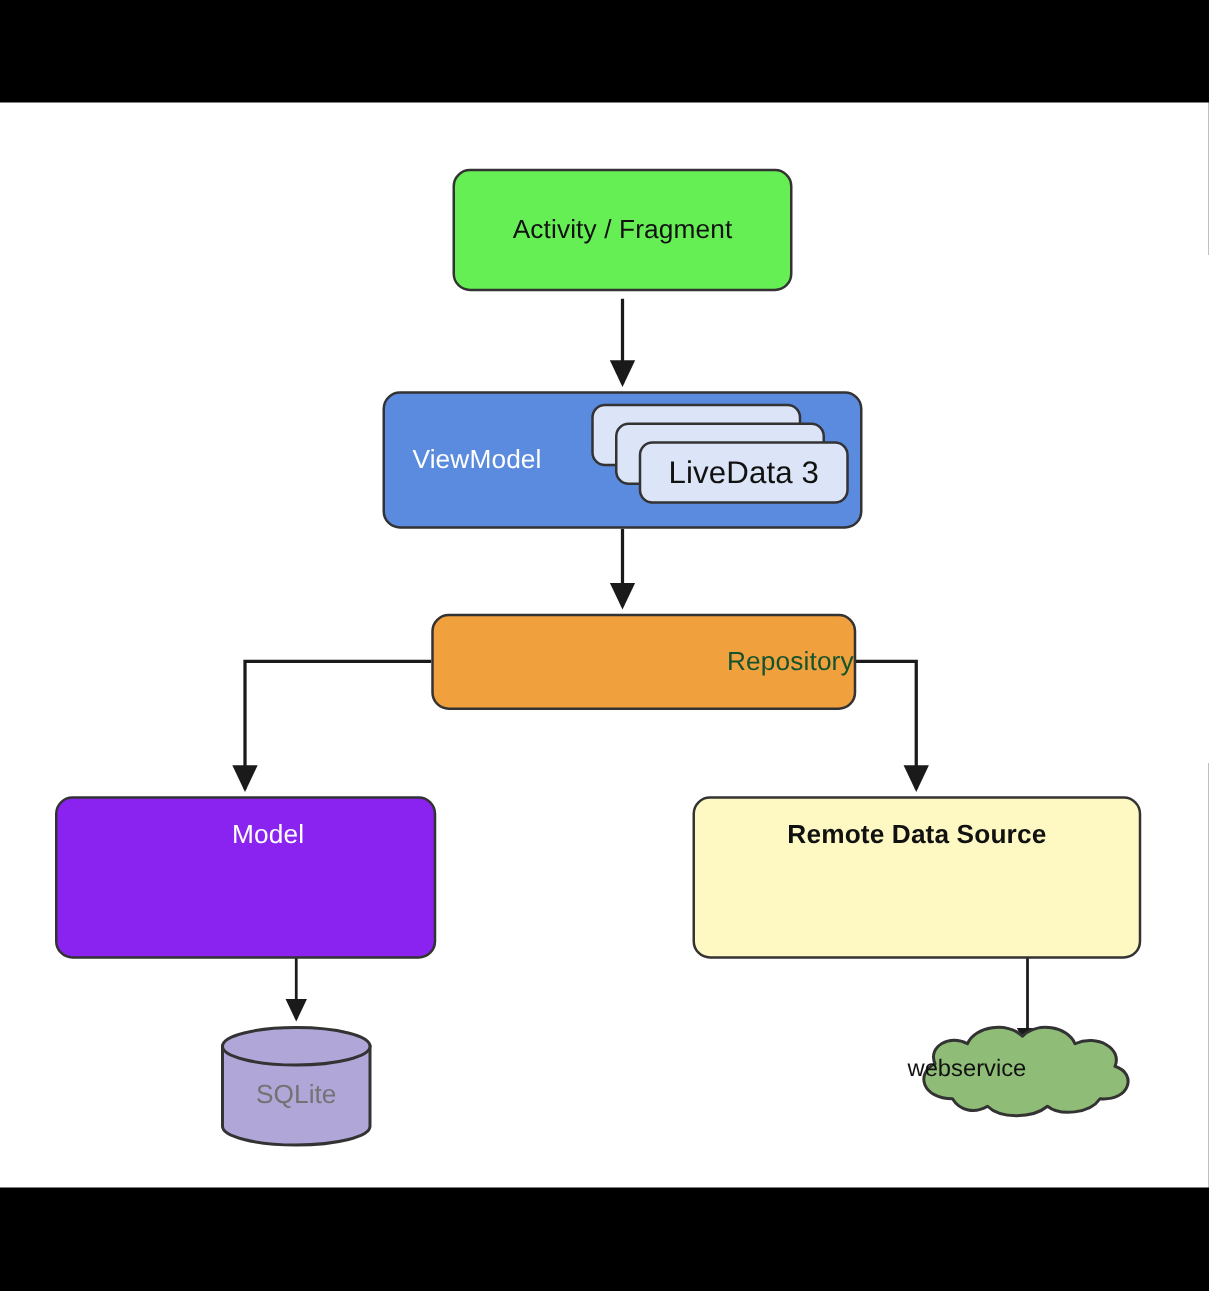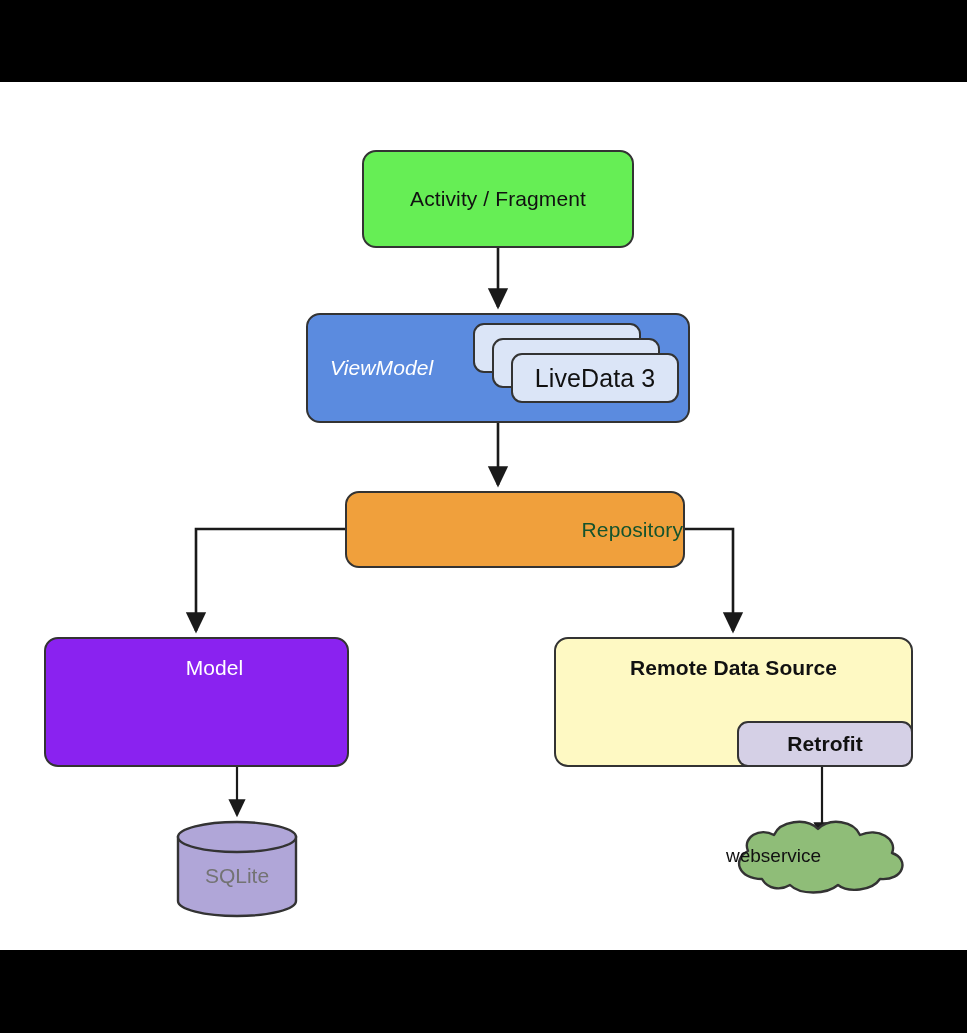--- a/index.html
+++ b/index.html
@@ -46,39 +46,39 @@
     font-size: 21px;
     line-height: 1.2;
     letter-spacing: 0.1px;
   }
   .node > .label {
     display: block;
   }
 
   
   #node-activity {
-    left: 362px; top: 150px;
+    left: 362px; top: 135px;
     width: 272px; height: 98px;
     background: #66ee55;
     color: #111111;
     align-items: center;
   }
 
   
   #node-viewmodel {
     left: 306px; top: 313px;
     width: 384px; height: 110px;
     background: #5b8bdf;
     color: #ffffff;
     align-items: center;
     justify-content: flex-start;
     padding-left: 22px;
     overflow: visible;
   }
-  #node-viewmodel .label { font-size: 21px; font-style: italic; }
+  #node-viewmodel .label { font-size: 21px; }
 
   
   .card-stack {
     position: absolute;
     left: 165px;
     top: 8px;
     width: 230px;
     height: 80px;
   }
   .card {
@@ -240,23 +240,20 @@
   <div class="node" id="node-repository">
     <span class="label">Repository</span>
   </div>
 
   <div class="node" id="node-model">
     <span class="label">Model</span>
   </div>
 
   <div class="node" id="node-remote">
     <span class="label">Remote Data Source</span>
-    <div class="chip" id="chip-retrofit">
-      <span>Retrofit</span>
-    </div>
   </div>
 
   <div id="node-sqlite">
     <svg width="122" height="98" viewBox="0 0 122 98">
       <path d="M2,17 L2,81 A59,15 0 0 0 120,81 L120,17 Z" fill="#b0a6d8" stroke="#333333" stroke-width="2.4"></path>
       <ellipse cx="61" cy="17" rx="59" ry="15" fill="#b0a6d8" stroke="#333333" stroke-width="2.4"></ellipse>
     </svg>
     <div class="cyl-label">
       <span>SQLite</span>
     </div>

